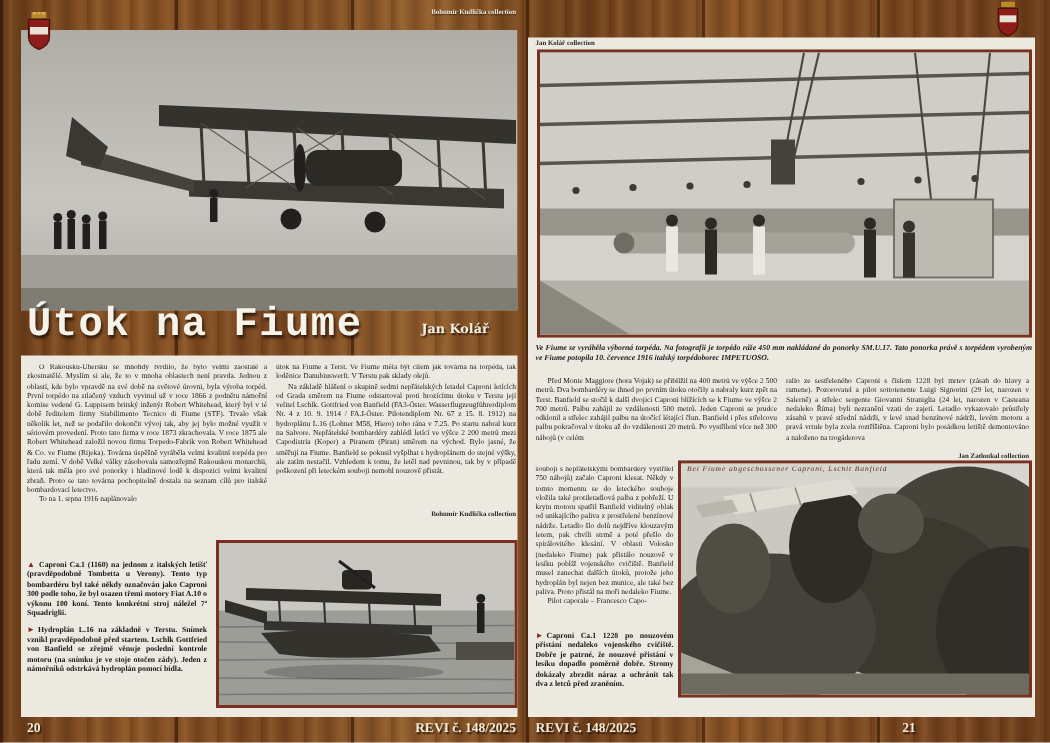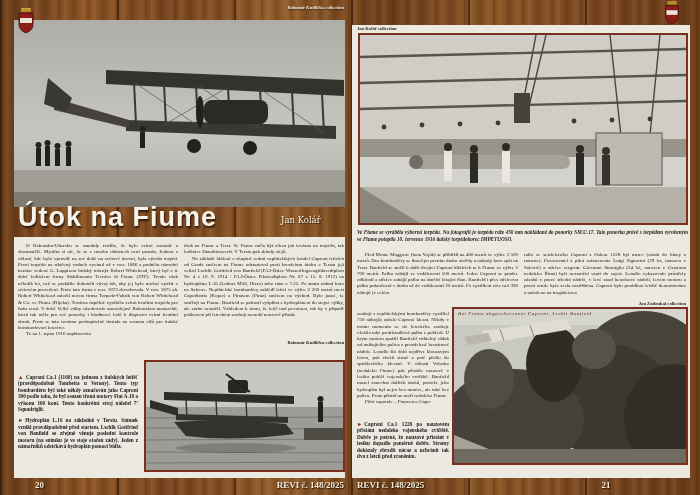--- a/index.html
+++ b/index.html
@@ -18,24 +18,24 @@
   .body-text p{margin:0;text-indent:8px;}
   .body-text p.noindent{text-indent:0;}
   .caption{font-size:5.2px;line-height:6.4px;font-weight:bold;color:#18181a;text-align:justify;overflow:hidden;}
   .caption .arrow{color:#8a2a18;font-size:5.4px;margin-right:2px;}
   .caption p{margin:0 0 5px 0;}
   .photo-caption{font-size:5.2px;line-height:6.6px;font-weight:bold;font-style:italic;color:#1c1c1e;text-align:justify;}
   .credit{font-size:4.6px;font-weight:bold;color:#2a2a28;line-height:5px;}
   .credit.on-wood{color:#efe9dd;text-shadow:0 1px 1px rgba(0,0,0,0.6);}
   .right-align{text-align:right;}
   .title{
-    font-family:Liberation Sans, sans-serif;font-weight:bold;font-size:27px;line-height:30px;
+    font-family:Liberation Mono, monospace;font-weight:bold;font-size:27px;line-height:30px;
     color:#f6f3ea;letter-spacing:1px;text-shadow:1px 2px 2px rgba(20,8,0,0.75);
   }
-  .author{font-family:"DejaVu Serif",serif;font-weight:normal;font-size:8.5px;color:#f3efe4;text-shadow:1px 1px 1px rgba(20,8,0,0.7);}
+  .author{font-family:"DejaVu Serif",serif;font-weight:bold;font-size:8.5px;color:#f3efe4;text-shadow:1px 1px 1px rgba(20,8,0,0.7);}
   .footer-text{font-family:"Liberation Serif",serif;font-weight:bold;font-size:9px;color:#f1ead9;text-shadow:1px 1px 1px rgba(20,8,0,0.8);}
   .handwriting{
     position:absolute;left:4px;top:2px;right:4px;
     font-style:italic;font-size:5px;letter-spacing:0.6px;color:#5c2a1c;white-space:nowrap;overflow:hidden;
   }
   svg{display:block;}
 </style>
 </head>
 <body>
 
@@ -271,16 +271,16 @@
     <line x1="46" y1="20" x2="50" y2="32" stroke="#8a887d" stroke-width="1"></line>
     <line x1="76" y1="16" x2="80" y2="28" stroke="#8a887d" stroke-width="1"></line>
     <polygon points="10,28 34,24 38,32 14,36" fill="#b9b7ac"></polygon>
 
     <polygon points="0,126 70,154 0,154" fill="#a6a498"></polygon>
     <rect y="140" width="232" height="14" fill="#6e6c60"></rect>
   </svg>
   <div class="handwriting">Bei Fiume abgeschossener Caproni, Lschlt Banfield</div>
 </div>
 
-<div class="abs footer-text" style="left:35px;top:480px;">20</div>
+<div class="abs footer-text" style="left:18px;top:480px;">20</div>
 <div class="abs footer-text right-align" style="left:184px;top:480px;width:160px;">REVI č. 148/2025</div>
 <div class="abs footer-text" style="left:357px;top:480px;">REVI č. 148/2025</div>
 <div class="abs footer-text right-align" style="left:526px;top:480px;width:160px;text-align:center;">21</div>
 
 </body></html>

